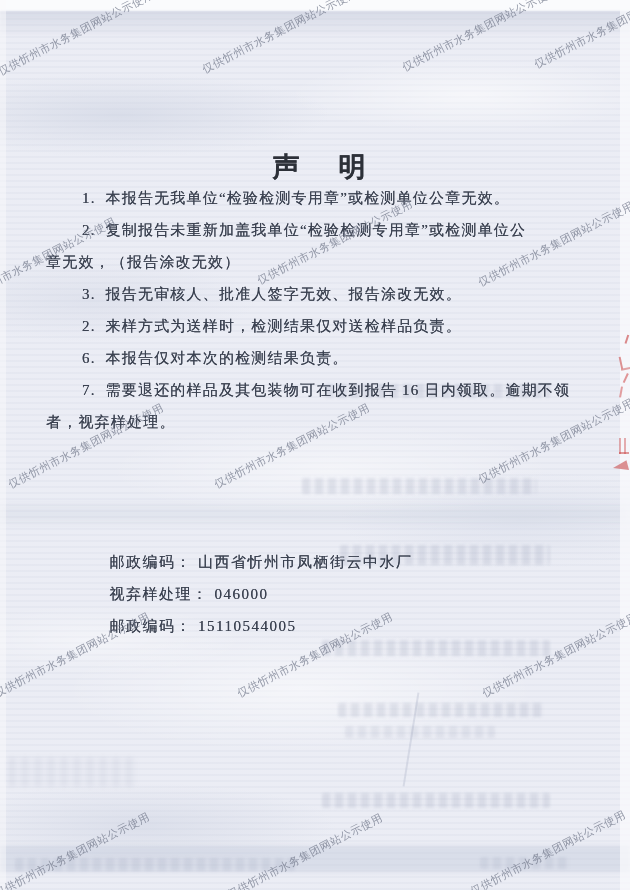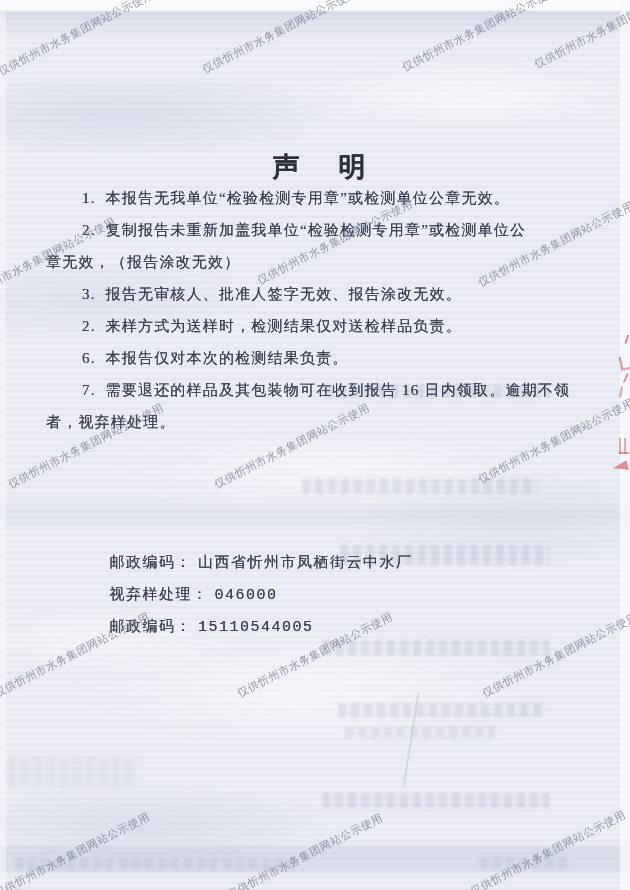--- a/index.html
+++ b/index.html
@@ -65,21 +65,21 @@
     font-size:15px;letter-spacing:1.2px;color:#3a4150;
     text-shadow:0 0 0.6px rgba(58,64,78,0.85);
   }
   .ind{padding-left:36px;}
   .contact{position:absolute;left:78px;top:536px;}
   .c-line{
     height:32px;white-space:pre;
     font-size:15px;letter-spacing:1.5px;color:#3a4150;
     text-shadow:0 0 0.6px rgba(58,64,78,0.85);
   }
-  .c-line .val{margin-left:6px;font-family:Liberation Mono, monospace;}
+  .c-line .val{margin-left:6px;}
 
   
   .wm{
     position:absolute;white-space:nowrap;z-index:5;
     font-family:"Liberation Sans", sans-serif;
     font-size:11px;letter-spacing:0.5px;
     color:rgba(118,124,142,0.78);
     transform:translate(-50%,-50%) rotate(-27deg);
   }
   .wm1{left:76px;top:33px;}   .wm2{left:280px;top:31px;}  .wm3{left:480px;top:29px;}

